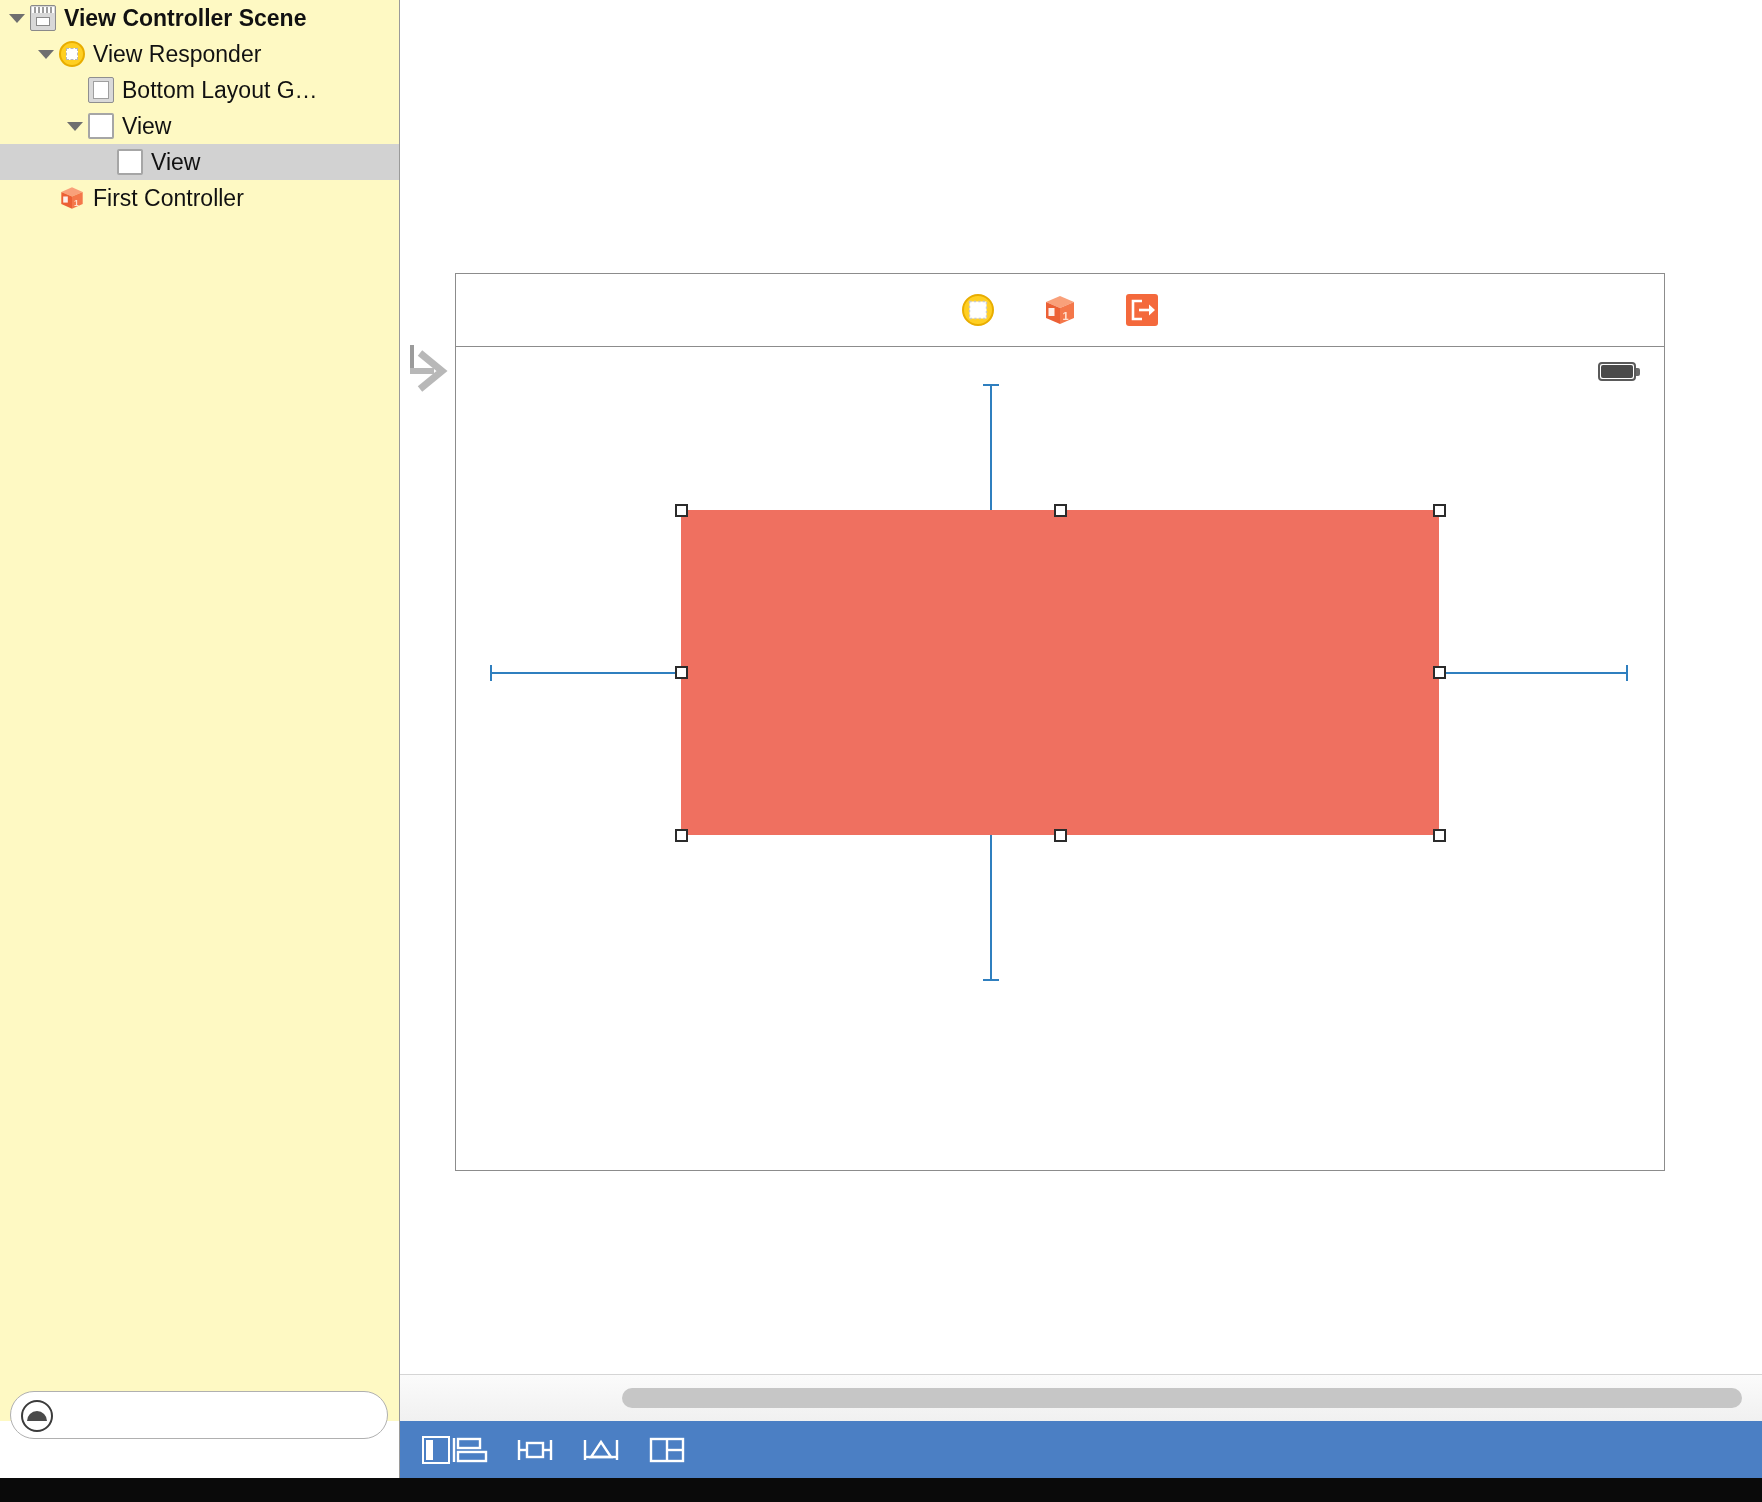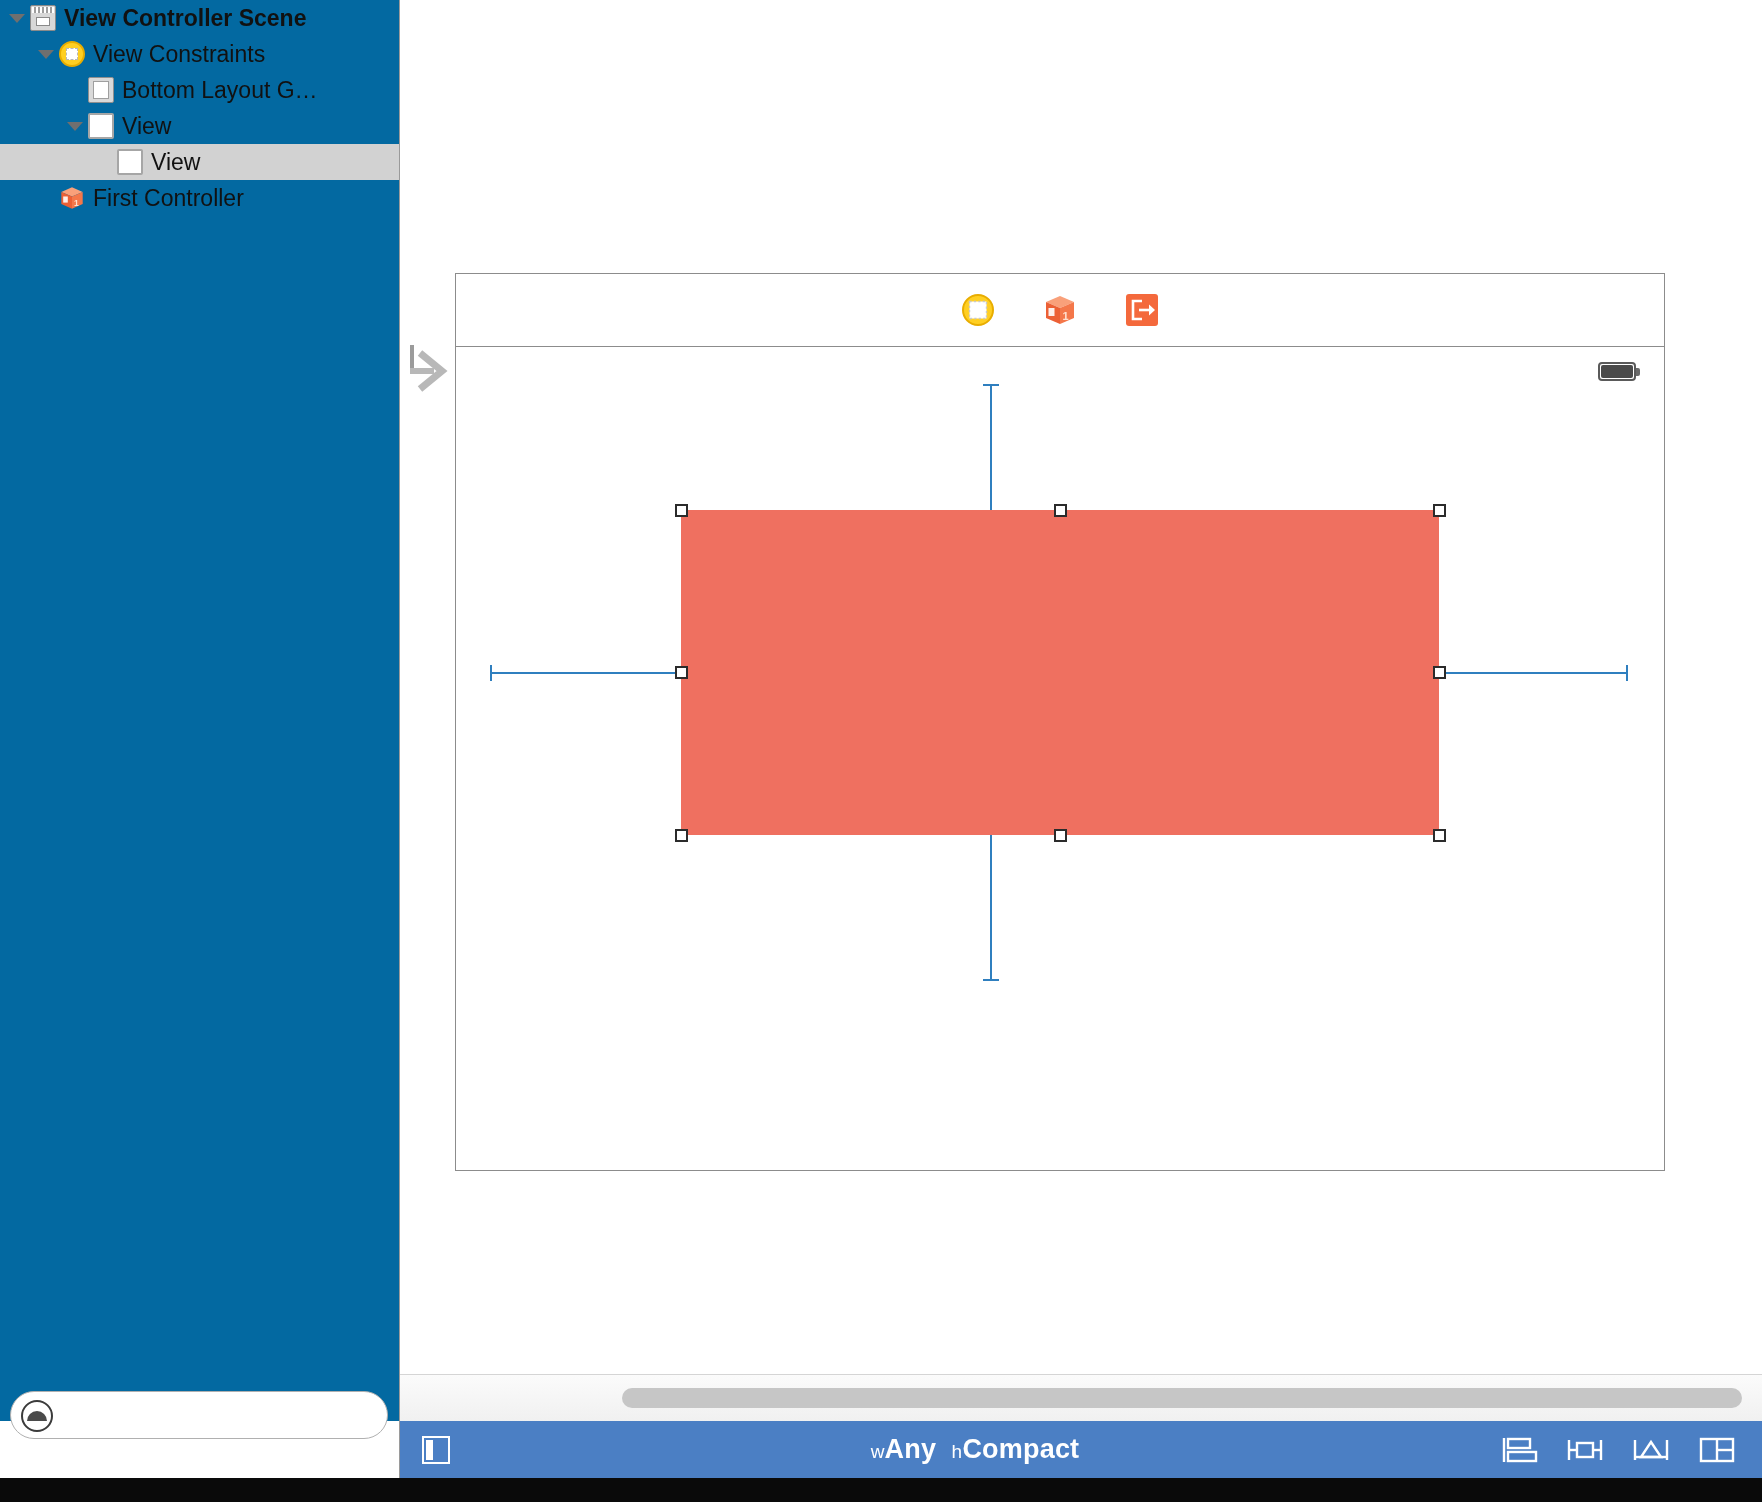--- a/index.html
+++ b/index.html
@@ -15,21 +15,21 @@
     overflow: hidden;
     background: #ffffff;
   }
 
   
   #outline-panel {
     position: absolute;
     left: 0; top: 0;
     width: 400px;
     height: 1421px;
-    background: #0369a1;
+    background: #fef9c3;
     border-right: 1px solid #9a9a9a;
     box-sizing: border-box;
     overflow: hidden;
   }
   .tree-row {
     position: relative;
     height: 36px;
     display: flex;
     align-items: center;
     font-size: 23px;
@@ -397,21 +397,21 @@
         <div class="tree-row bold">
           <span style="display:inline-block;width:6px;flex:0 0 6px;"></span>
           <span class="twisty open"></span>
           <span class="ico ico-scene"></span>
           <span class="label">View Controller Scene</span>
         </div>
         <div class="tree-row">
           <span style="display:inline-block;width:35px;flex:0 0 35px;"></span>
           <span class="twisty open"></span>
           <span class="ico ico-vc"></span>
-          <span class="label">View Constraints</span>
+          <span class="label">View Responder</span>
         </div>
         <div class="tree-row">
           <span style="display:inline-block;width:64px;flex:0 0 64px;"></span>
           <span class="twisty"></span>
           <span class="ico ico-guide bottom"></span>
           <span class="label">Bottom Layout G…</span>
         </div>
         <div class="tree-row">
           <span style="display:inline-block;width:64px;flex:0 0 64px;"></span>
           <span class="twisty open"></span>
@@ -523,23 +523,20 @@
     </div>
   </div>
 
   <div id="canvas-scroll-track">
     <div id="canvas-scroll-thumb"></div>
   </div>
 
   <div id="status-bar">
     <div id="status-left-btn"></div>
 
-    <div id="size-class-label">
-      <span class="pfx">w</span><span>Any</span>&nbsp;&nbsp;<span class="pfx">h</span><span>Compact</span>
-    </div>
 
     <div id="al-buttons">
 
       <div class="al-btn">
         <svg width="38" height="30" viewBox="0 0 38 30">
           <line x1="4" y1="3" x2="4" y2="27" stroke="#ffffff" stroke-width="2.4"></line>
           <rect x="8" y="4" width="22" height="9" fill="none" stroke="#ffffff" stroke-width="2.4"></rect>
           <rect x="8" y="17" width="28" height="9" fill="none" stroke="#ffffff" stroke-width="2.4"></rect>
         </svg>
       </div>

